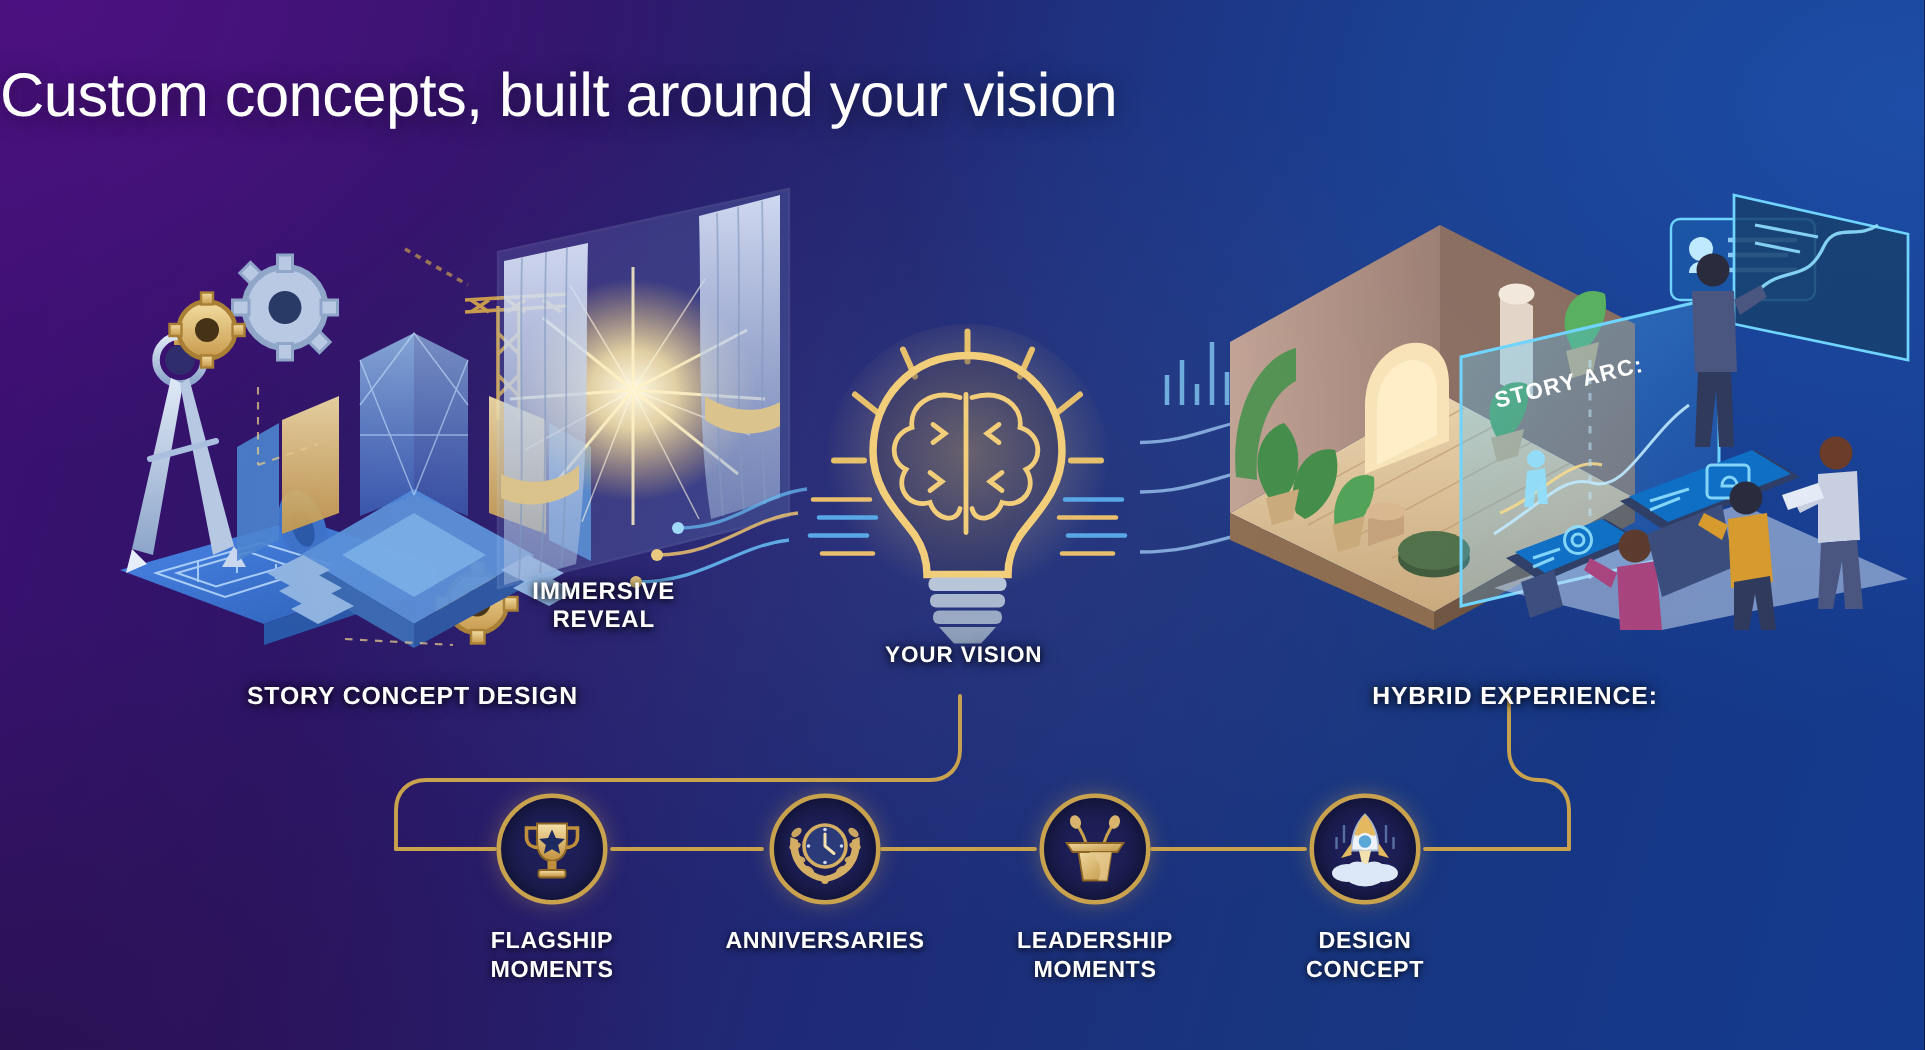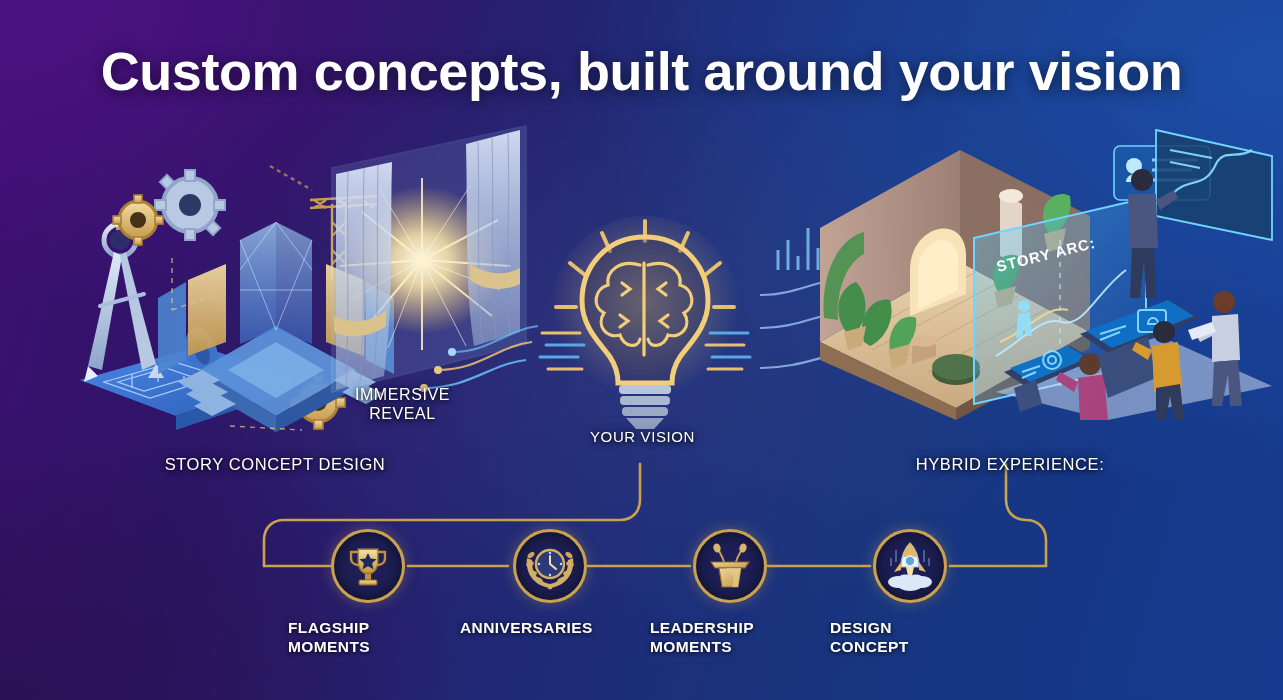--- a/index.html
+++ b/index.html
@@ -12,36 +12,36 @@
       radial-gradient(ellipse 70% 80% at 2% 0%, #4b1180 0%, rgba(75,17,128,0) 55%),
       radial-gradient(ellipse 60% 70% at 0% 100%, #2a1154 0%, rgba(42,17,84,0) 60%),
       radial-gradient(ellipse 90% 100% at 100% 10%, #1d4da6 0%, rgba(29,77,166,0) 60%),
       linear-gradient(105deg,#3e0f72 0%, #2d1667 22%, #1f2a76 48%, #18357f 70%, #143a8f 100%);
   }
   .stage::after{
     content:"";position:absolute;inset:0;pointer-events:none;
     background:radial-gradient(ellipse 55% 60% at 50% 48%, rgba(255,255,255,.05), rgba(0,0,0,0) 70%);
   }
   .title{
-    position:absolute;left:0;right:0;top:40px;text-align:center;
-    color:#fff;font-size:54px;font-weight:700;letter-spacing:-0.4px;
+    position:absolute;left:0;right:0;top:40px;text-align:left;
+    color:#fff;font-size:41px;font-weight:400;letter-spacing:-0.4px;
     text-shadow:0 2px 14px rgba(0,0,0,.55);z-index:40;
   }
   .label{
-    position:absolute;color:#fff;font-weight:400;text-align:center;
+    position:absolute;color:#fff;font-weight:700;text-align:center;
     letter-spacing:.6px;line-height:1.16;z-index:35;
     text-shadow:0 1px 4px rgba(0,0,0,.9),0 0 10px rgba(0,0,0,.55);
   }
   .lbl-concept{left:100px;top:455px;width:350px;font-size:16.5px;}
   .lbl-reveal{left:310px;top:386px;width:185px;font-size:16px;}
   .lbl-vision{left:545px;top:428px;width:195px;font-size:15px;}
   .lbl-hybrid{left:805px;top:455px;width:410px;font-size:16.5px;}
   .node-label{
     position:absolute;color:#fff;font-weight:700;font-size:15.5px;
-    text-align:left;line-height:1.25;letter-spacing:.4px;width:160px;
+    text-align:center;line-height:1.25;letter-spacing:.4px;width:160px;
     text-shadow:0 1px 4px rgba(0,0,0,.9);z-index:35;
   }
   .panel{position:absolute;}
   .node-circle{
     position:absolute;width:74px;height:74px;border-radius:50%;
     border:3px solid #c9a24e;background:#1d1f56;
     display:flex;align-items:center;justify-content:center;z-index:22;
     box-shadow:0 0 14px rgba(201,162,78,.35), inset 0 0 16px rgba(0,0,0,.6);
   }
   svg{display:block;overflow:visible;}

